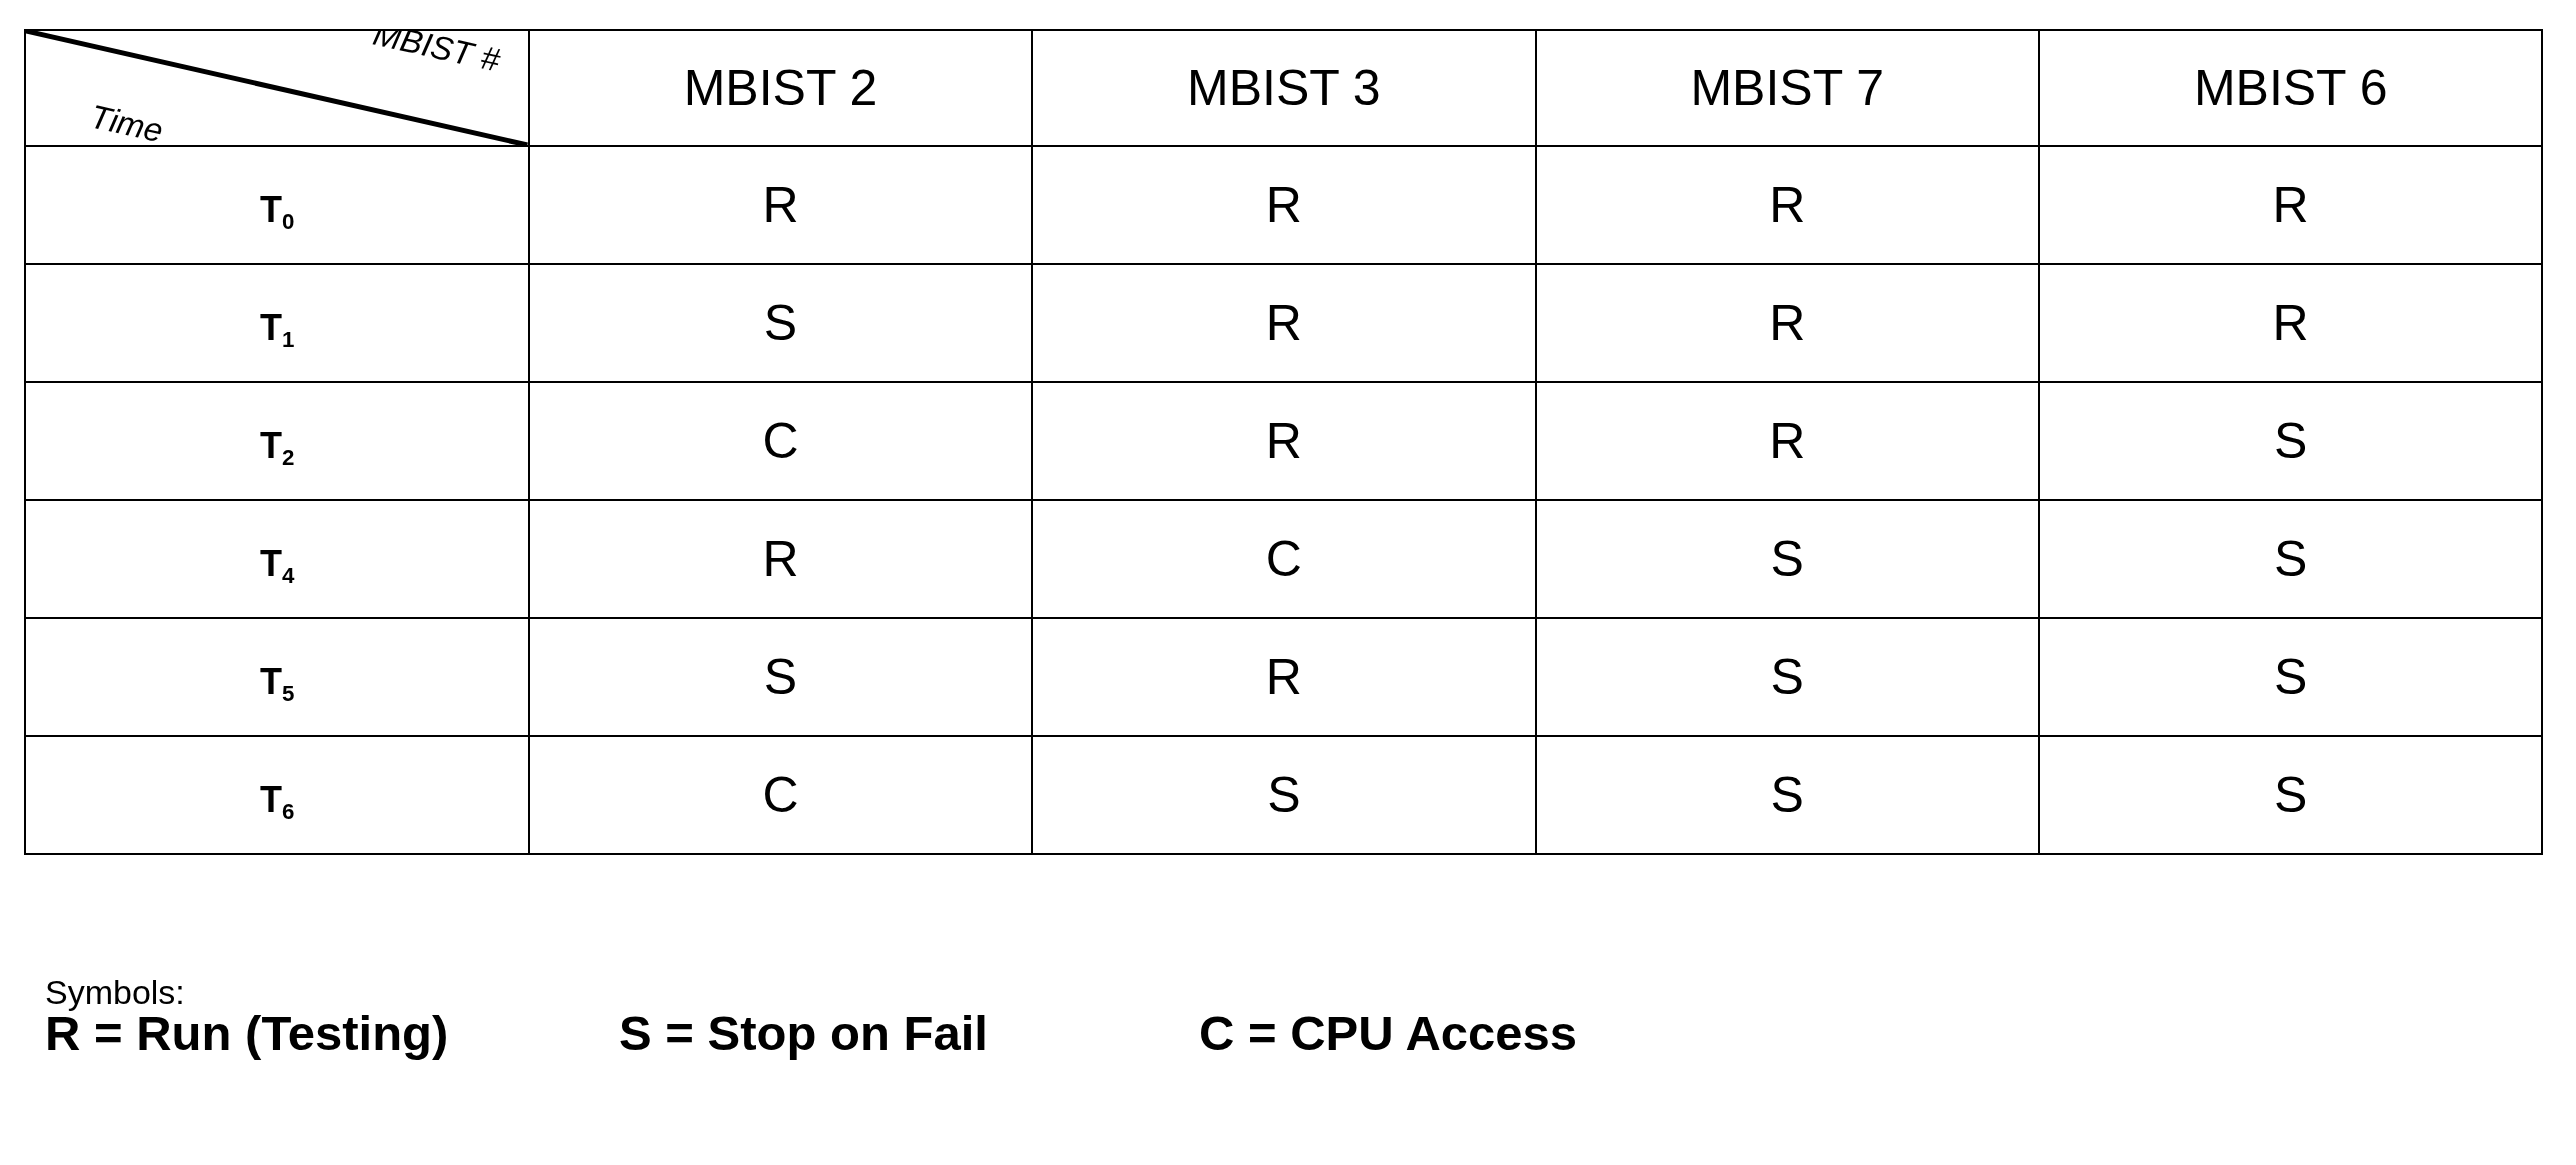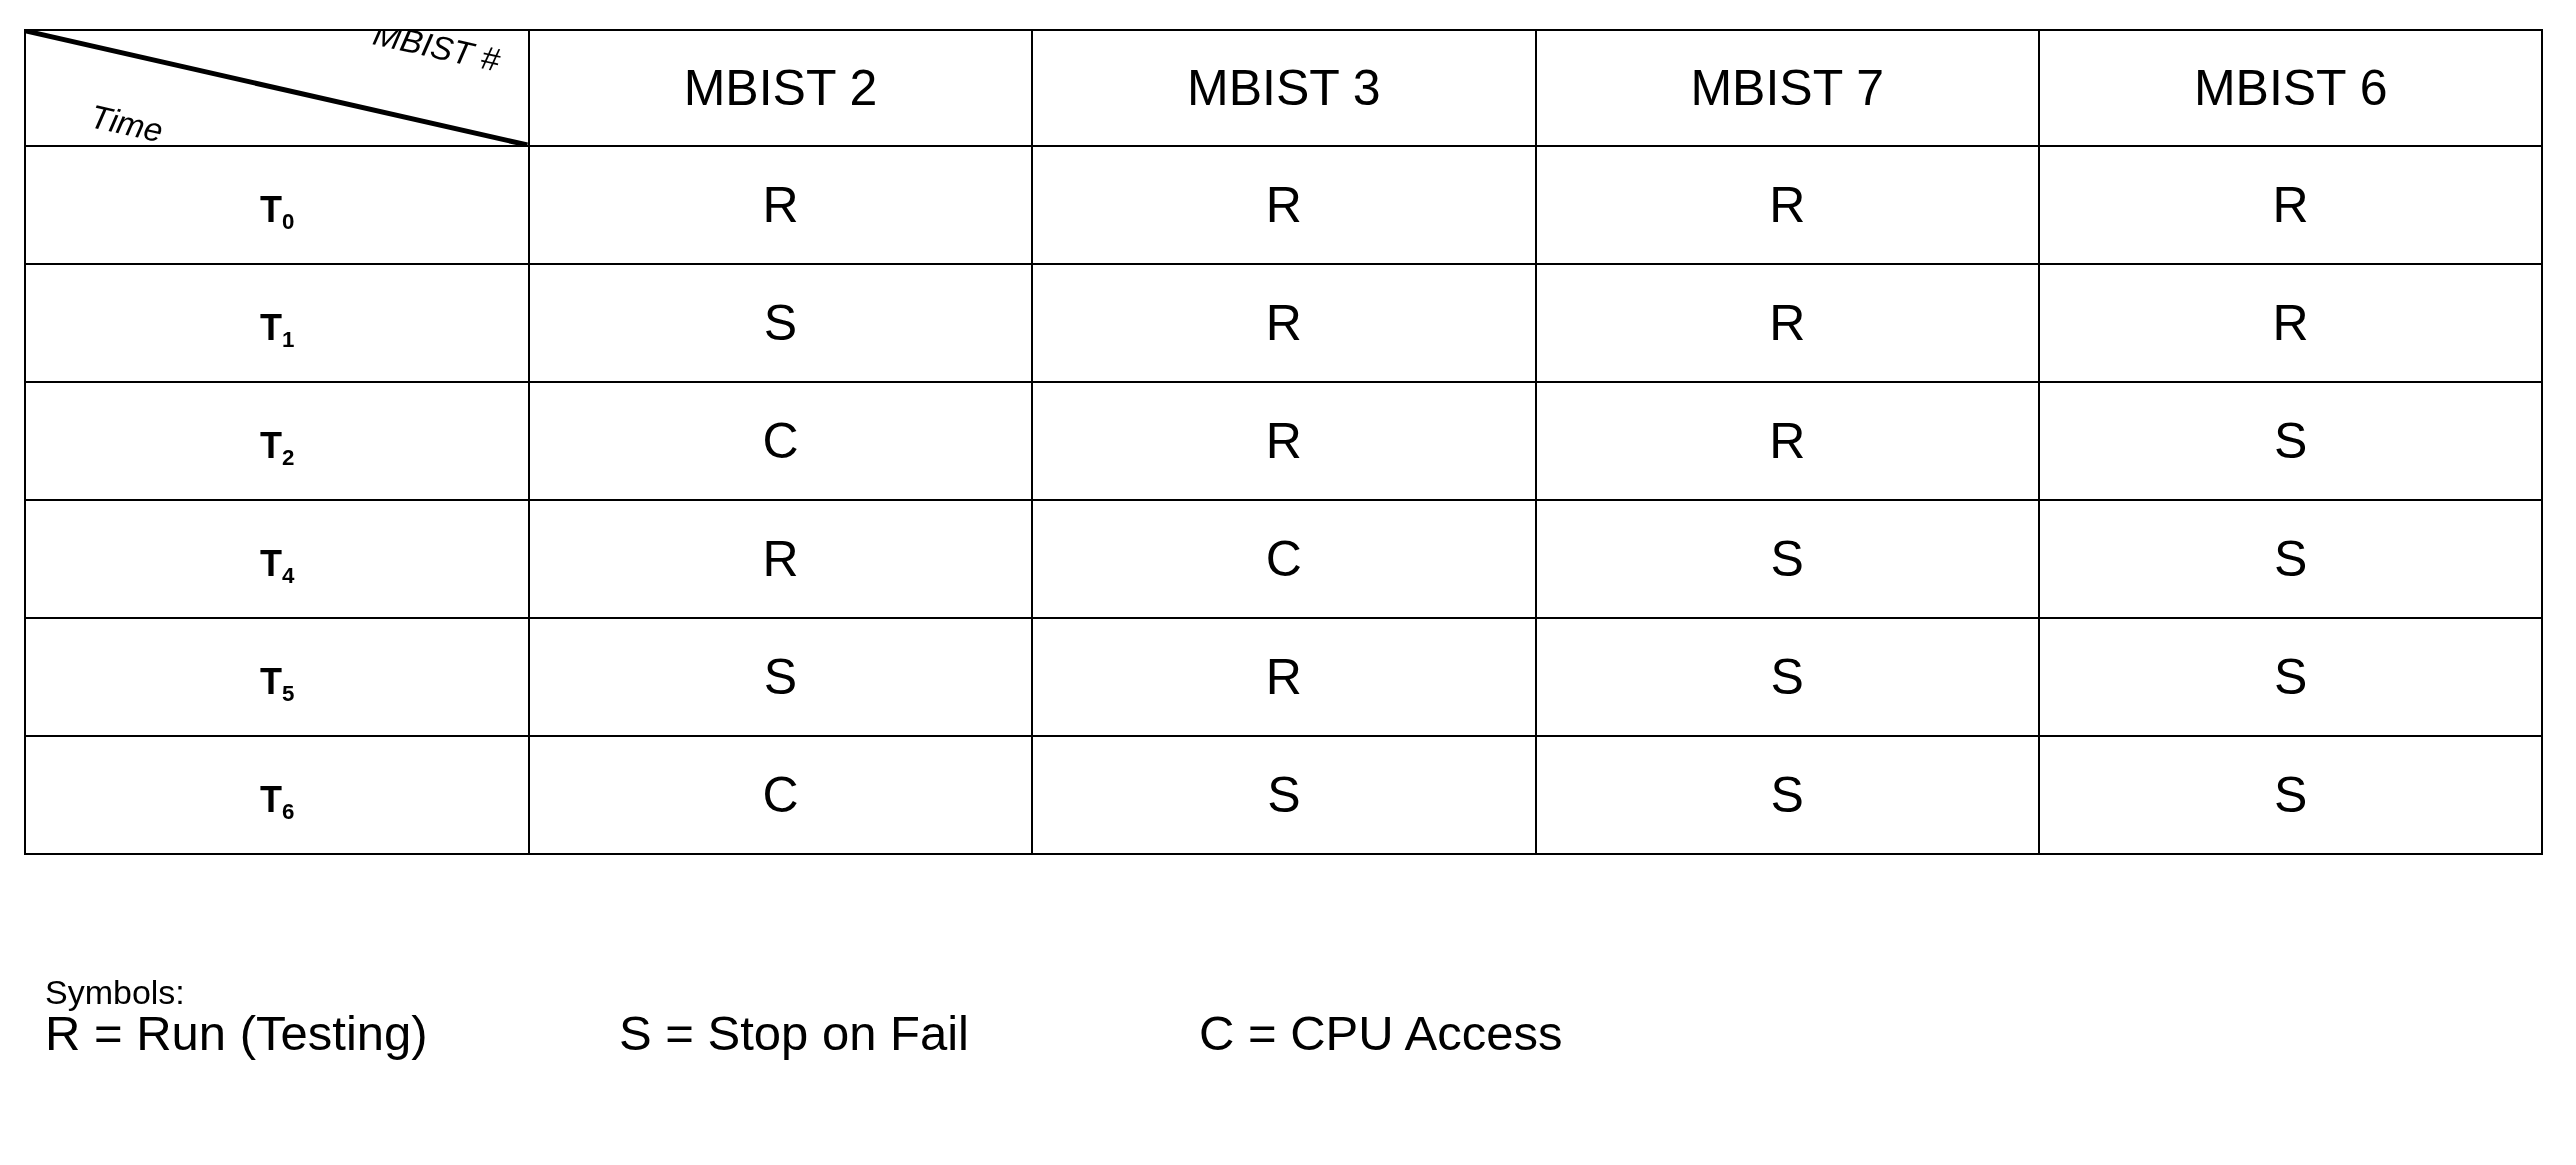--- a/index.html
+++ b/index.html
@@ -113,20 +113,21 @@
     position: relative;
     height: 59px;
     font-size: 49px;
     line-height: 1.0;
     white-space: nowrap;
   }
   .legend-item {
     position: absolute;
     top: 0;
     white-space: nowrap;
+    font-weight: bold;
   }
   .legend-item.item-0 { left: 0px; }
   .legend-item.item-1 { left: 574px; }
   .legend-item.item-2 { left: 1154px; text-align: center; }
 </style>
 </head>
 <body>
 
 <table id="schedule-table">
   <colgroup>

